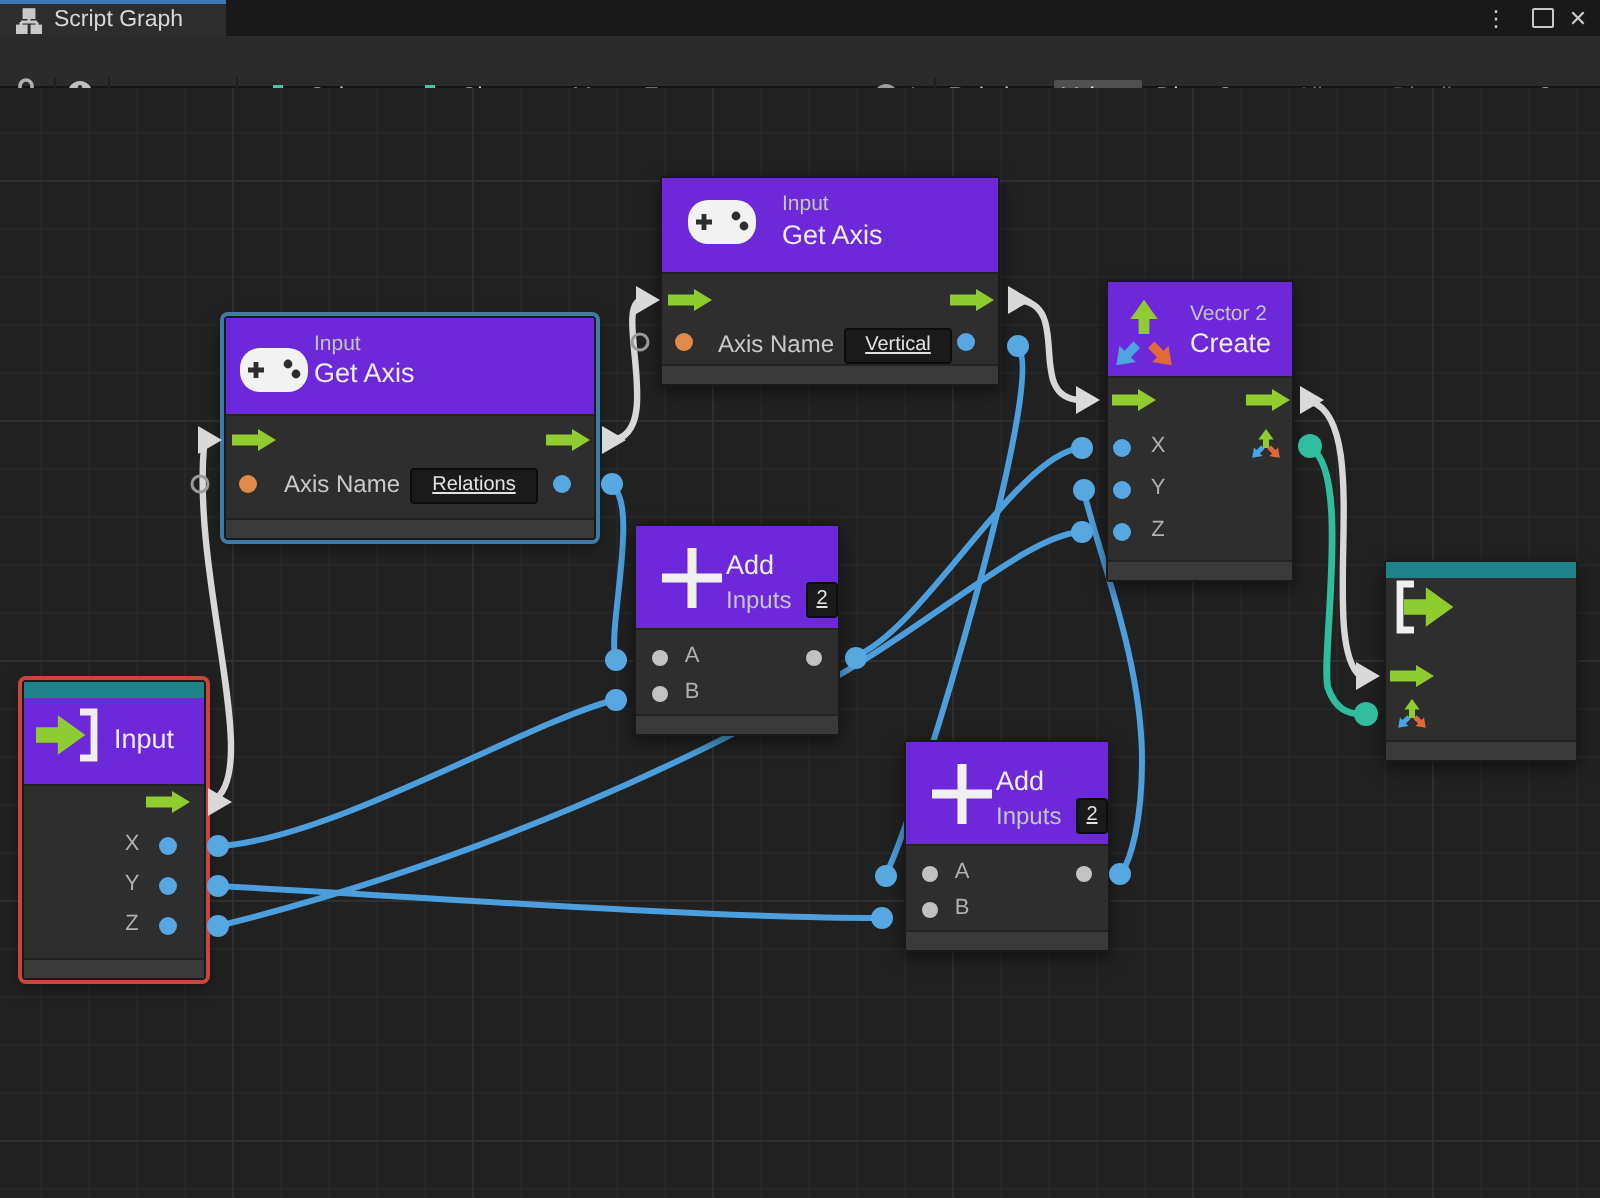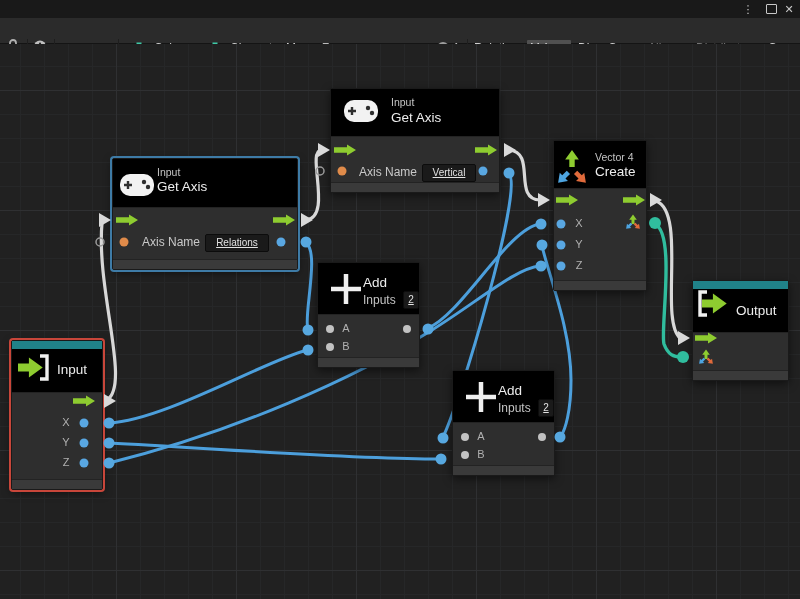--- a/index.html
+++ b/index.html
@@ -32,36 +32,47 @@
       linear-gradient(to bottom,#2f3032 1px,transparent 1px),
       linear-gradient(to right,#262728 1px,transparent 1px),
       linear-gradient(to bottom,#262728 1px,transparent 1px);
     background-size:120px 120px,120px 120px,24px 24px,24px 24px;
     background-position:116px 46px,116px 46px,20px 22px,20px 22px;}
   svg.layer{position:absolute;left:0;top:0;width:800px;height:599px;pointer-events:none;}
   #wires{z-index:1;} #ports{z-index:3;}
   
   .node{position:absolute;z-index:2;background:#2e2e2e;border:1px solid #1a1a1a;border-radius:2px;
         box-shadow:0 3px 9px rgba(0,0,0,.5);box-sizing:border-box;}
-  .node-header{position:absolute;left:0;top:0;right:0;background:#000000;border-bottom:1px solid #232323;}
+  .node-header{position:absolute;left:0;top:0;right:0;background:#6d28d9;border-bottom:1px solid #232323;}
   .node-footer{position:absolute;left:0;bottom:0;right:0;height:9px;background:#3a3a3a;border-top:1px solid #232323;}
   .tealbar{position:absolute;left:0;top:0;right:0;height:8px;background:#208289;}
   .cat{position:absolute;font-size:10.5px;color:#c4c4c4;}
   .ttl{position:absolute;font-size:13.5px;color:#ededed;}
   .plabel{position:absolute;font-size:12px;color:#c9c9c9;}
   .portlabel{position:absolute;font-size:11px;color:#b0b0b0;width:14px;text-align:center;}
   .field{position:absolute;background:#1a1a1a;border:1px solid #0c0c0c;border-radius:2px;
          font-size:10px;color:#e2e2e2;text-align:center;height:16px;line-height:16px;text-decoration:underline;}
   .sel-blue{box-shadow:0 0 0 2px #3e7ba6,0 3px 9px rgba(0,0,0,.5);}
   .sel-red{box-shadow:0 0 0 2px #c8463a,0 3px 9px rgba(0,0,0,.5);}
 </style>
 </head>
 <body>
 
 <div class="abs tabbar">
+  <div class="abs tab">
+    <svg width="13" height="13" viewBox="0 0 13 13">
+      <g fill="none" stroke="#c8c8c8" stroke-width="1.4">
+        <rect x="4" y="0.8" width="5" height="4" fill="#c8c8c8"></rect>
+        <path d="M6.5,5 V7 M2.5,7 H10.5 M2.5,7 V9 M10.5,7 V9"></path>
+        <rect x="0.5" y="9" width="4.6" height="3.4" fill="#c8c8c8"></rect>
+        <rect x="8" y="9" width="4.6" height="3.4" fill="#c8c8c8"></rect>
+      </g>
+    </svg>
+    <span class="tab-title">Script Graph</span>
+  </div>
   <div class="abs winbtn" style="left:740px;">
       <span>⋮</span>
     </div>
   <div class="abs winbtn" style="left:763px;">
       <span class="maxbox"></span>
     </div>
   <div class="abs winbtn" style="left:781px;">
       <span>✕</span>
     </div>
 </div>
@@ -173,34 +184,31 @@
     <span class="cat" style="left:45px;top:30px;font-size:12px;">Inputs</span>
     <div class="field" style="left:85px;top:28px;width:14px;">2</div>
   </div>
   <span class="portlabel" style="left:21px;top:59px;">A</span>
   <span class="portlabel" style="left:21px;top:77px;">B</span>
   <div class="node-footer"></div>
 </div>
 
 <div class="node" style="left:553px;top:140px;width:94px;height:151px;">
   <div class="node-header" style="height:47px;">
-    <span class="cat" style="left:41px;top:10px;">Vector 4</span>
+    <span class="cat" style="left:41px;top:10px;">Vector 2</span>
     <span class="ttl" style="left:41px;top:23px;text-align:right;">Create</span>
   </div>
   <span class="portlabel" style="left:18px;top:76px;">X</span>
   <span class="portlabel" style="left:18px;top:97px;">Y</span>
   <span class="portlabel" style="left:18px;top:118px;">Z</span>
   <div class="node-footer"></div>
 </div>
 
 <div class="node" style="left:692px;top:280px;width:97px;height:101px;">
   <div class="tealbar"></div>
-  <div class="node-header" style="top:8px;height:43px;">
-    <span class="ttl" style="left:43px;top:14px;">Output</span>
-  </div>
   <div class="node-footer"></div>
 </div>
 
 <div class="node sel-red" style="left:11px;top:340px;width:92px;height:150px;">
   <div class="tealbar"></div>
   <div class="node-header" style="top:8px;height:43px;">
     <span class="ttl" style="left:45px;top:13px;">Input</span>
   </div>
   <span class="portlabel" style="left:47px;top:75px;">X</span>
   <span class="portlabel" style="left:47px;top:95px;">Y</span>

